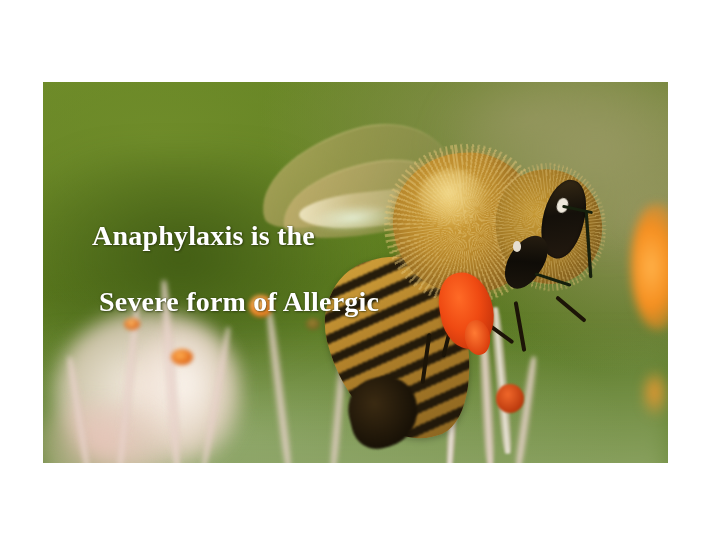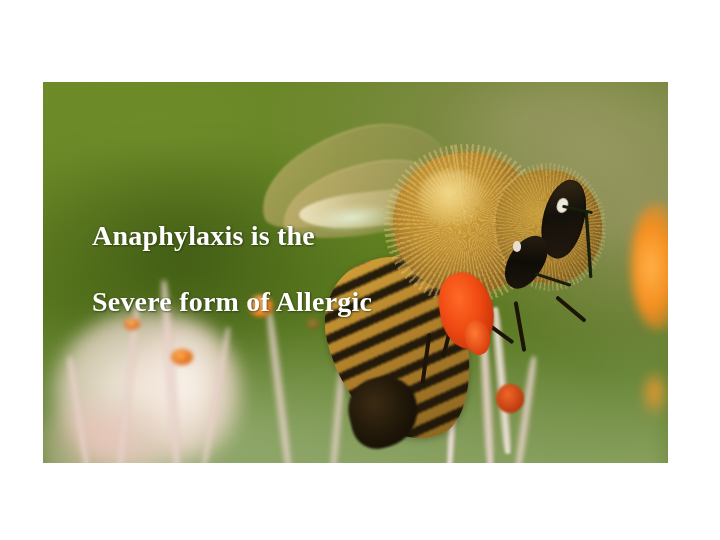--- a/index.html
+++ b/index.html
@@ -399,21 +399,21 @@
     font-family: "Liberation Serif", serif;
     font-weight: bold;
     font-size: 28px;
     line-height: 1.0;
     letter-spacing: 0.2px;
     text-shadow:
       0 0 2px rgba(40,50,10,0.55),
       1px 1px 2px rgba(30,40,8,0.5);
     white-space: nowrap;
   }
-  .cap-line.l2 { margin-top: 38px; }
+  .cap-line.l2 { margin-top: 38px; margin-left: 7px; }
 </style>
 </head>
 <body>
 
 <div id="page">
 
   <div id="photo">
 
     <div class="bg-base"></div>
     <div class="bg-dark-lobe"></div>

